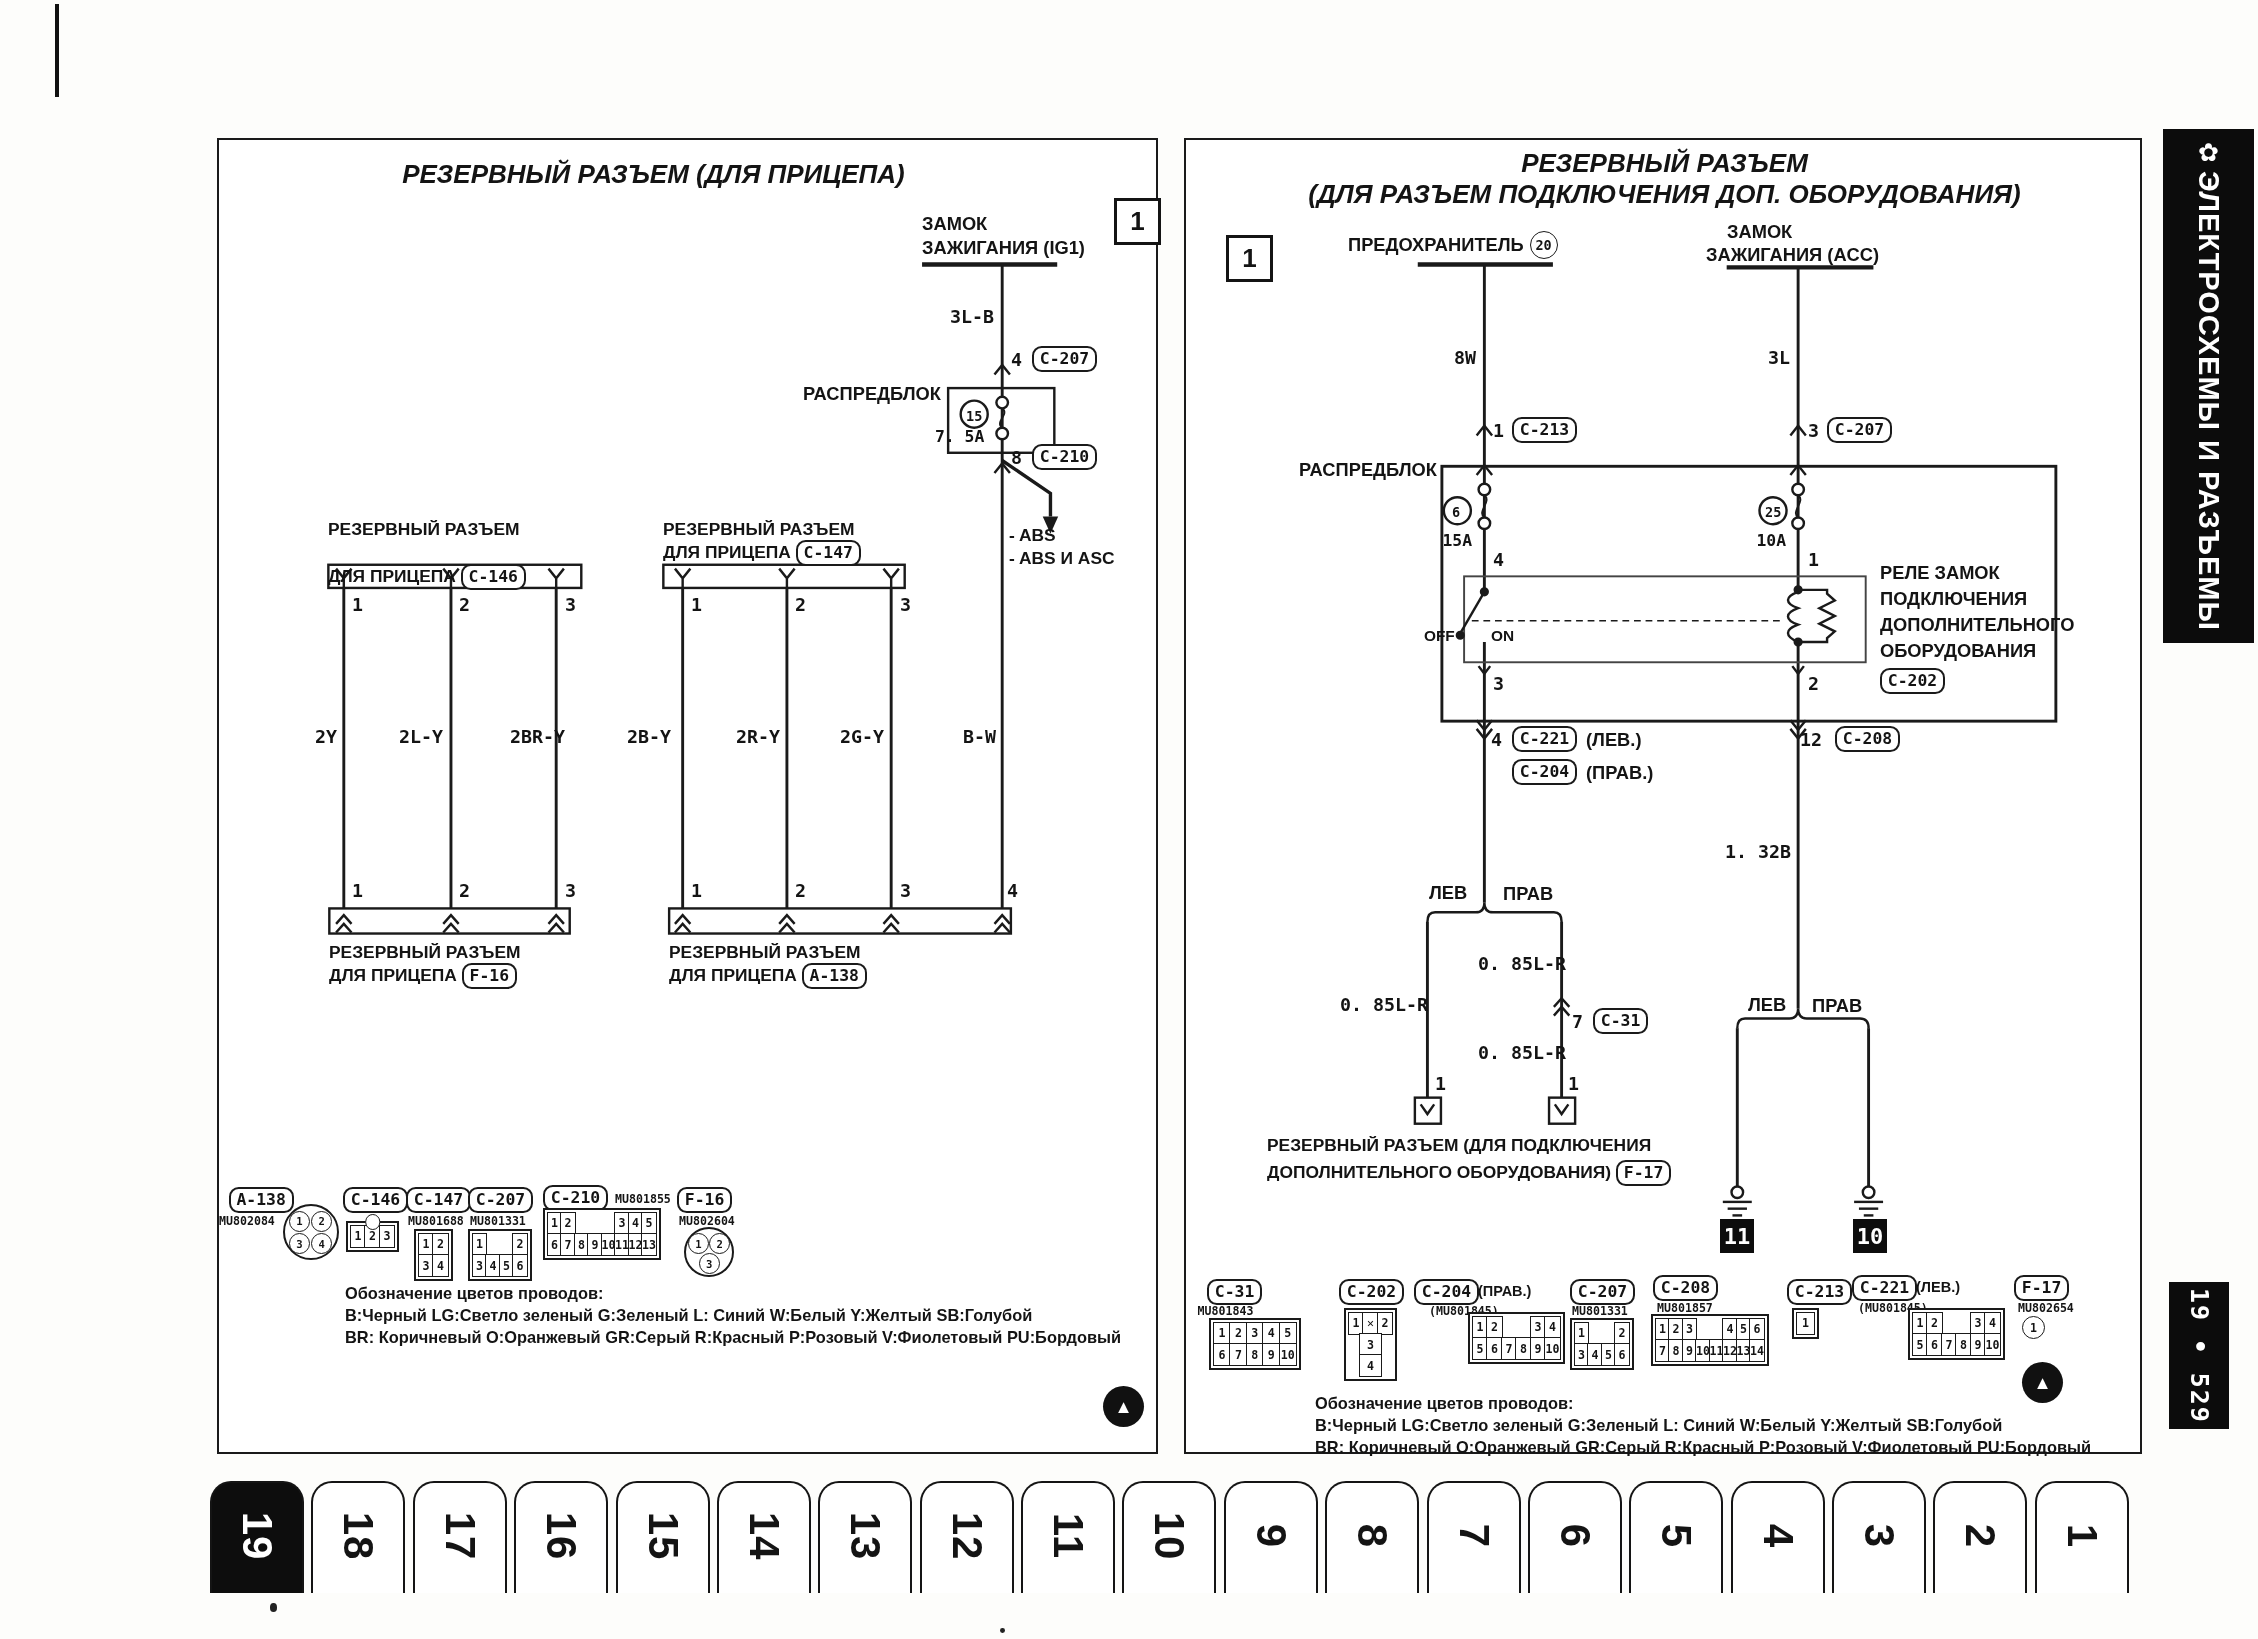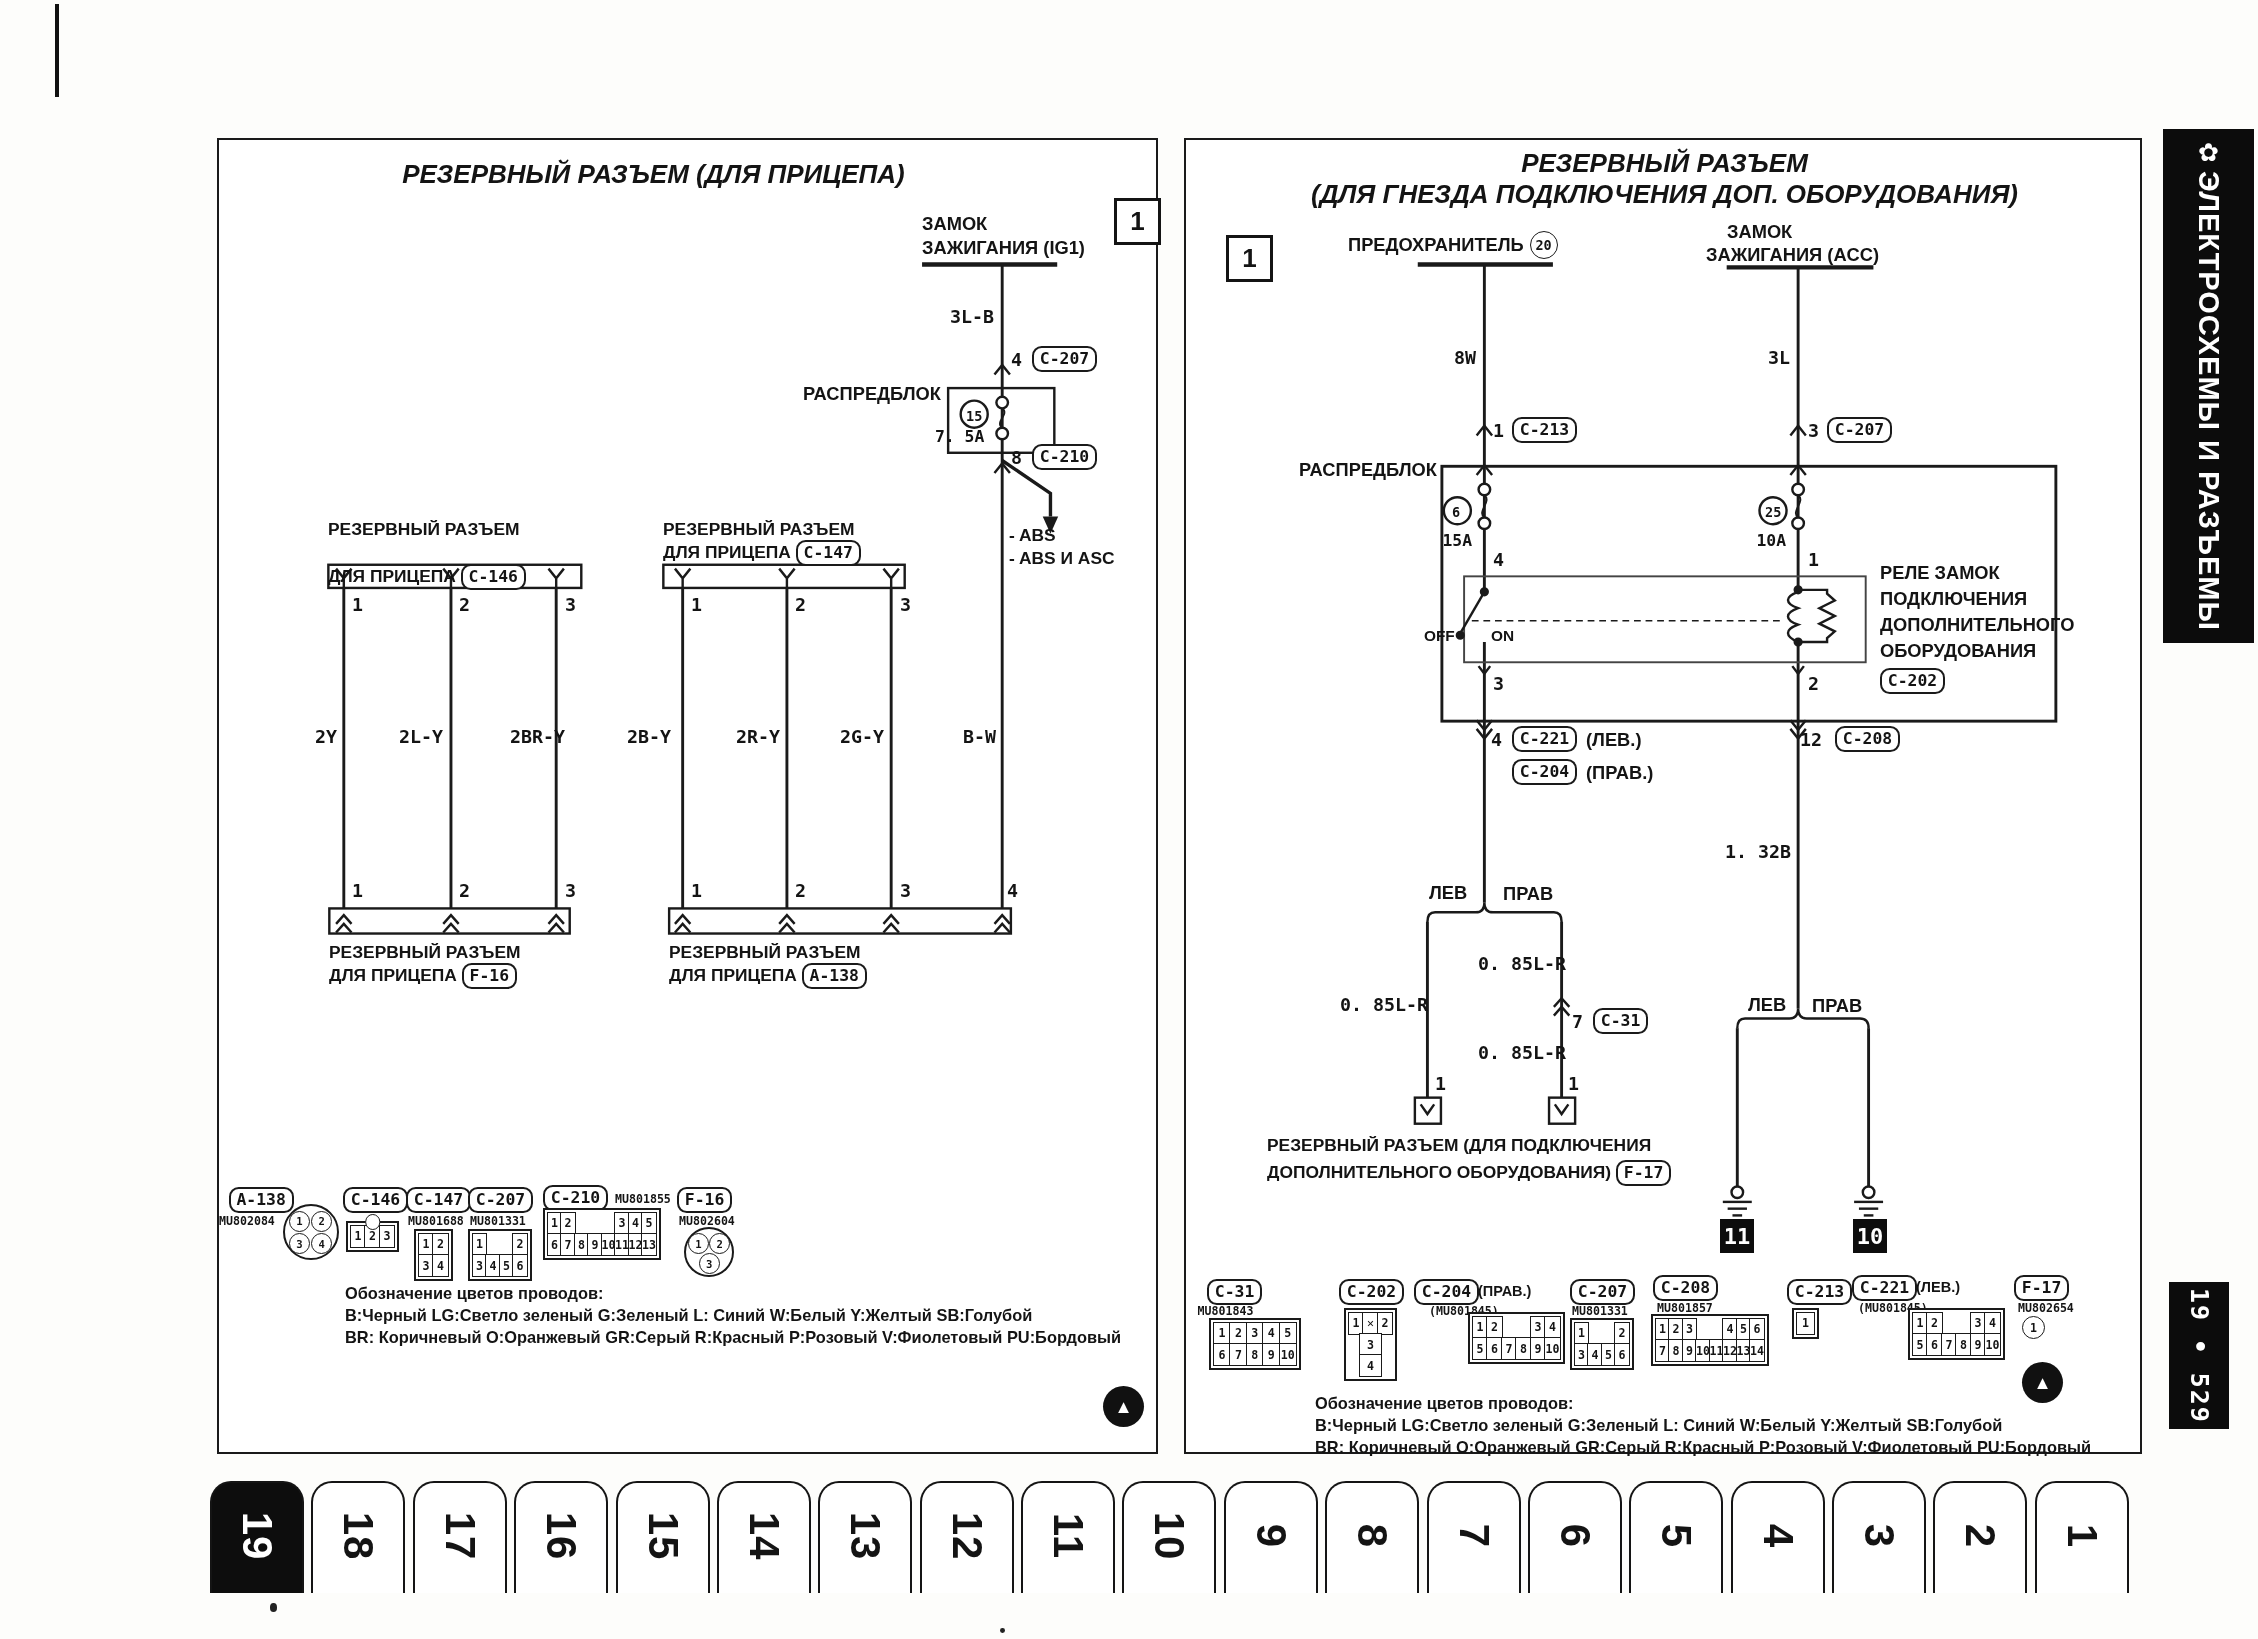--- a/index.html
+++ b/index.html
@@ -329,21 +329,21 @@
             <line x1="566" y1="1114" x2="576" y2="1114"></line>
           <circle cx="707" cy="1090" r="6" fill="#fff"></circle>
           <line x1="692" y1="1100" x2="722" y2="1100"></line>
             <line x1="697" y1="1107" x2="717" y2="1107"></line>
             <line x1="702" y1="1114" x2="712" y2="1114"></line>
         </g>
       </g>
     </svg>
 
     <div class="ptitle" style="left:44px;top:7.7px;width:869px">РЕЗЕРВНЫЙ РАЗЪЕМ</div>
-    <div class="ptitle" style="left:44px;top:39px;width:869px">(ДЛЯ ГНЕЗДА ПОДКЛЮЧЕНИЯ ДОП. ОБОРУДОВАНИЯ)</div>
+    <div class="ptitle" style="left:44px;top:39px;width:869px">(ДЛЯ РАЗЪЕМ ПОДКЛЮЧЕНИЯ ДОП. ОБОРУДОВАНИЯ)</div>
     <div class="sheet" style="left:40px;top:95px">1</div>
 
     <div class="fuse-flex" style="left:162px;top:91px">
       <span class="t" style="position:static">ПРЕДОХРАНИТЕЛЬ</span>
       <span class="circ-num">20</span>
     </div>
     <div class="t" style="left:541px;top:81px">ЗАМОК</div>
     <div class="t" style="left:520px;top:104px">ЗАЖИГАНИЯ (ACC)</div>
 
     <div class="m ra" style="left:232px;top:207px;width:58px">8W</div>

